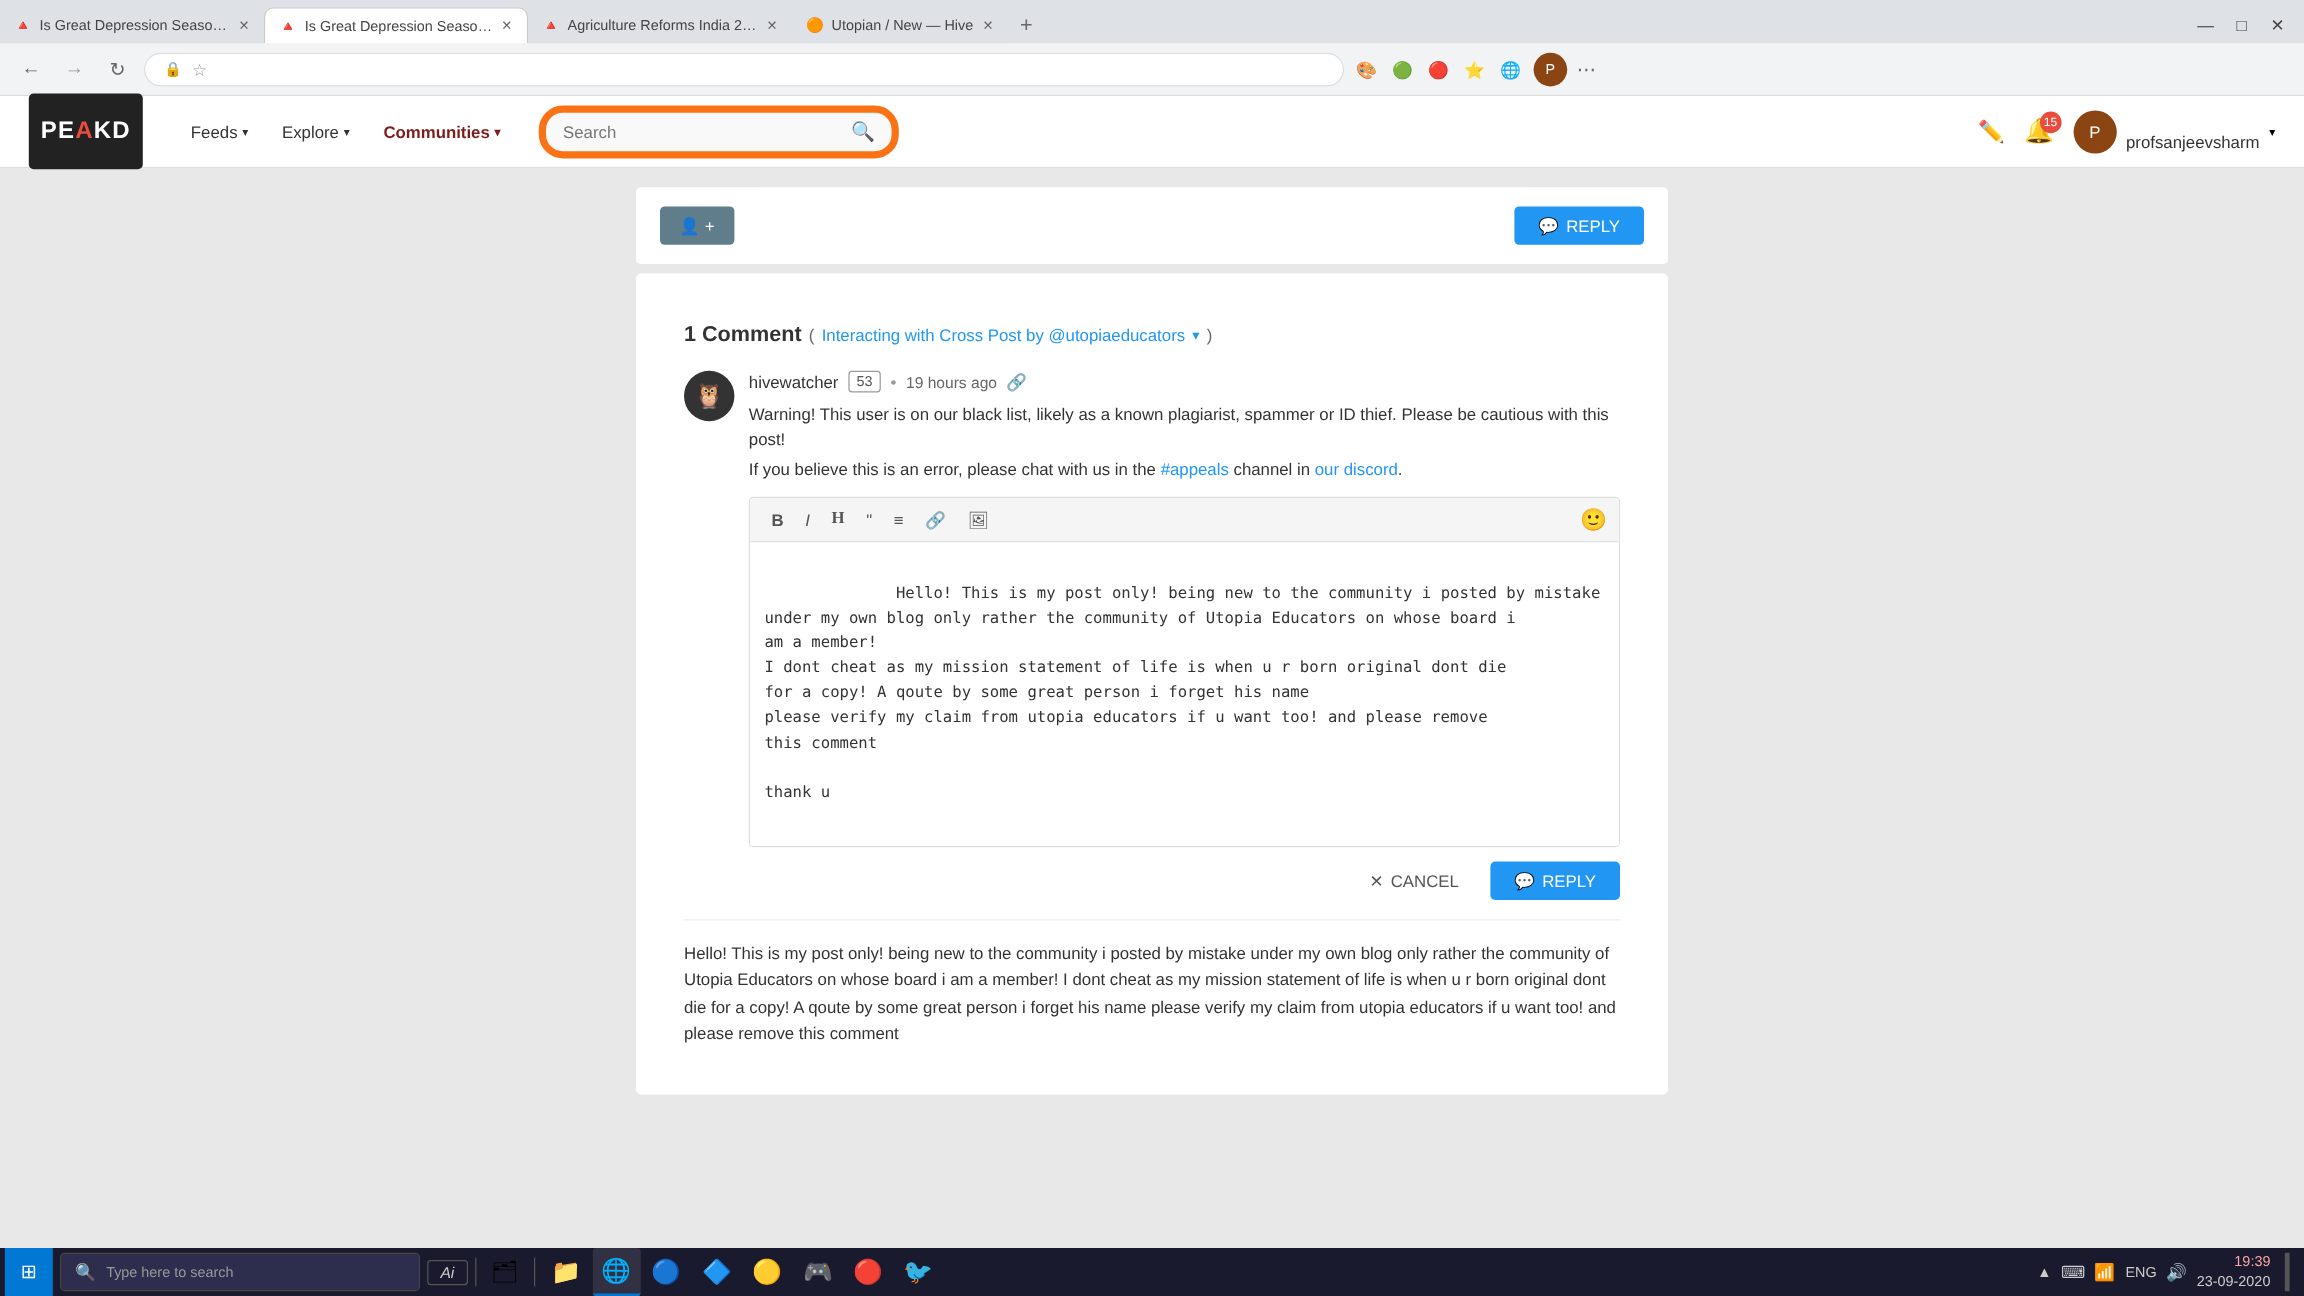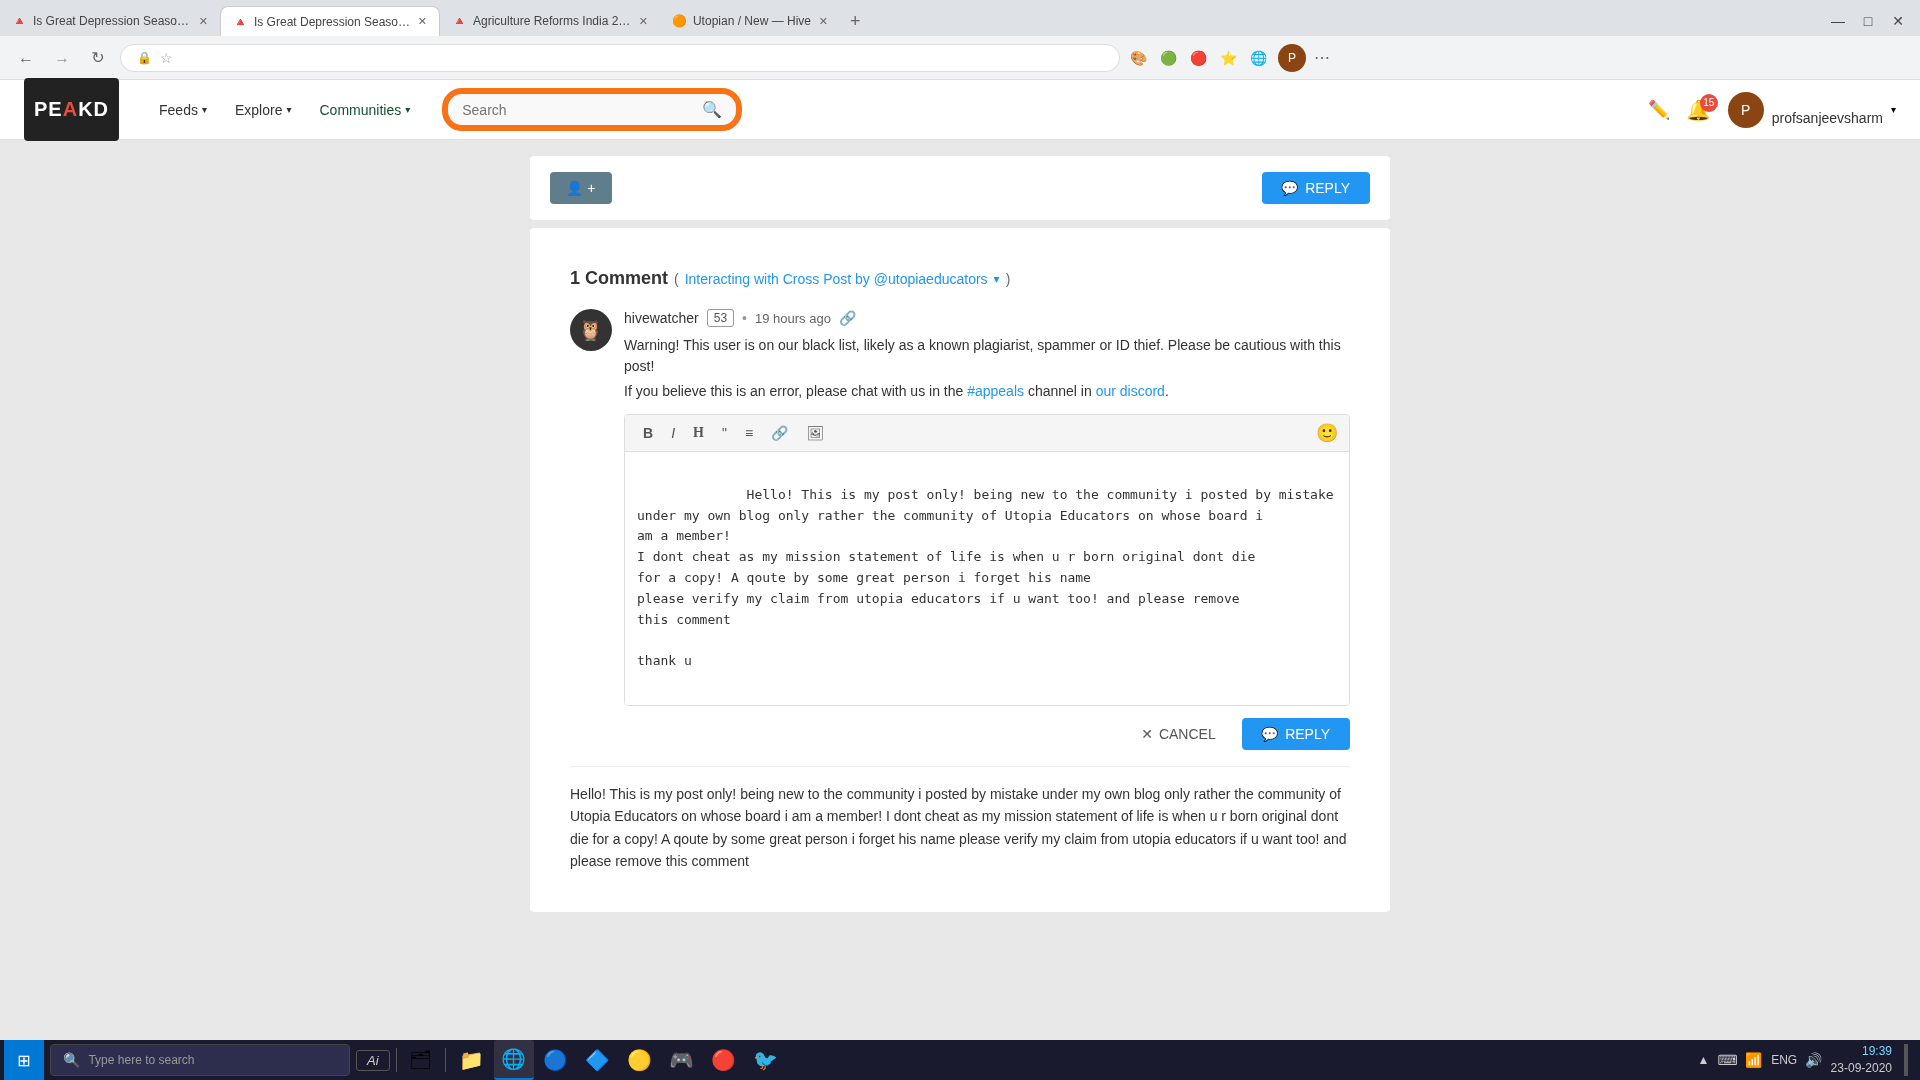--- a/index.html
+++ b/index.html
@@ -66,21 +66,21 @@
   </div>
   <nav style="display:flex;gap:4px;align-items:center;">
     <div style="padding:6px 12px;color:#333;font-size:14px;cursor:pointer;display:flex;align-items:center;gap:4px;">
       <span>Feeds</span>
       <span style="font-size:10px;">▾</span>
     </div>
     <div style="padding:6px 12px;color:#333;font-size:14px;cursor:pointer;display:flex;align-items:center;gap:4px;">
       <span>Explore</span>
       <span style="font-size:10px;">▾</span>
     </div>
-    <div style="padding:6px 12px;color:#14532d;font-size:14px;cursor:pointer;display:flex;align-items:center;gap:4px;">
+    <div style="padding:6px 12px;color:#7f1d1d;font-size:14px;cursor:pointer;display:flex;align-items:center;gap:4px;font-weight:bold;">
       <span>Communities</span>
       <span style="font-size:10px;">▾</span>
     </div>
   </nav>
   <div style="display:flex;align-items:center;border:6px solid #f97316;border-radius:20px;padding:6px 14px;gap:8px;background:#f9f9f9;min-width:300px;">
     <input style="border: none; outline: none; background: transparent; font-size: 14px; color: rgb(51, 51, 51); width: 100%;" placeholder="Search">
     <span style="color:#666;font-size:16px;cursor:pointer;">🔍</span>
   </div>
   <div style="margin-left:auto;display:flex;align-items:center;gap:16px;">
     <span style="font-size:18px;color:#555;cursor:pointer;">✏️</span>
@@ -214,18 +214,18 @@
 
   <div style="margin-left:auto;display:flex;align-items:center;gap:8px;color:#ccc;font-size:12px;padding-right:8px;">
     <div style="display:flex;align-items:center;gap:8px;">
       <span style="cursor:pointer;font-size:12px;">▲</span>
       <span style="cursor:pointer;font-size:14px;">⌨</span>
       <span style="cursor:pointer;font-size:14px;">📶</span>
       <span style="font-size:12px;color:#ccc;">ENG</span>
       <span style="cursor:pointer;font-size:14px;">🔊</span>
     </div>
     <div style="text-align:right;line-height:1.4;cursor:pointer;">
-      <div style="font-size:12px;color:#7dd3fc;">19:39</div>
+      <div style="font-size:12px;color:#fca5a5;">19:39</div>
       <div style="font-size:12px;color:#ccc;">23-09-2020</div>
     </div>
     <span style="width:4px;height:32px;background:#555;cursor:pointer;display:inline-block;margin-left:4px;"></span>
   </div>
 </div>
 
 </body></html>

